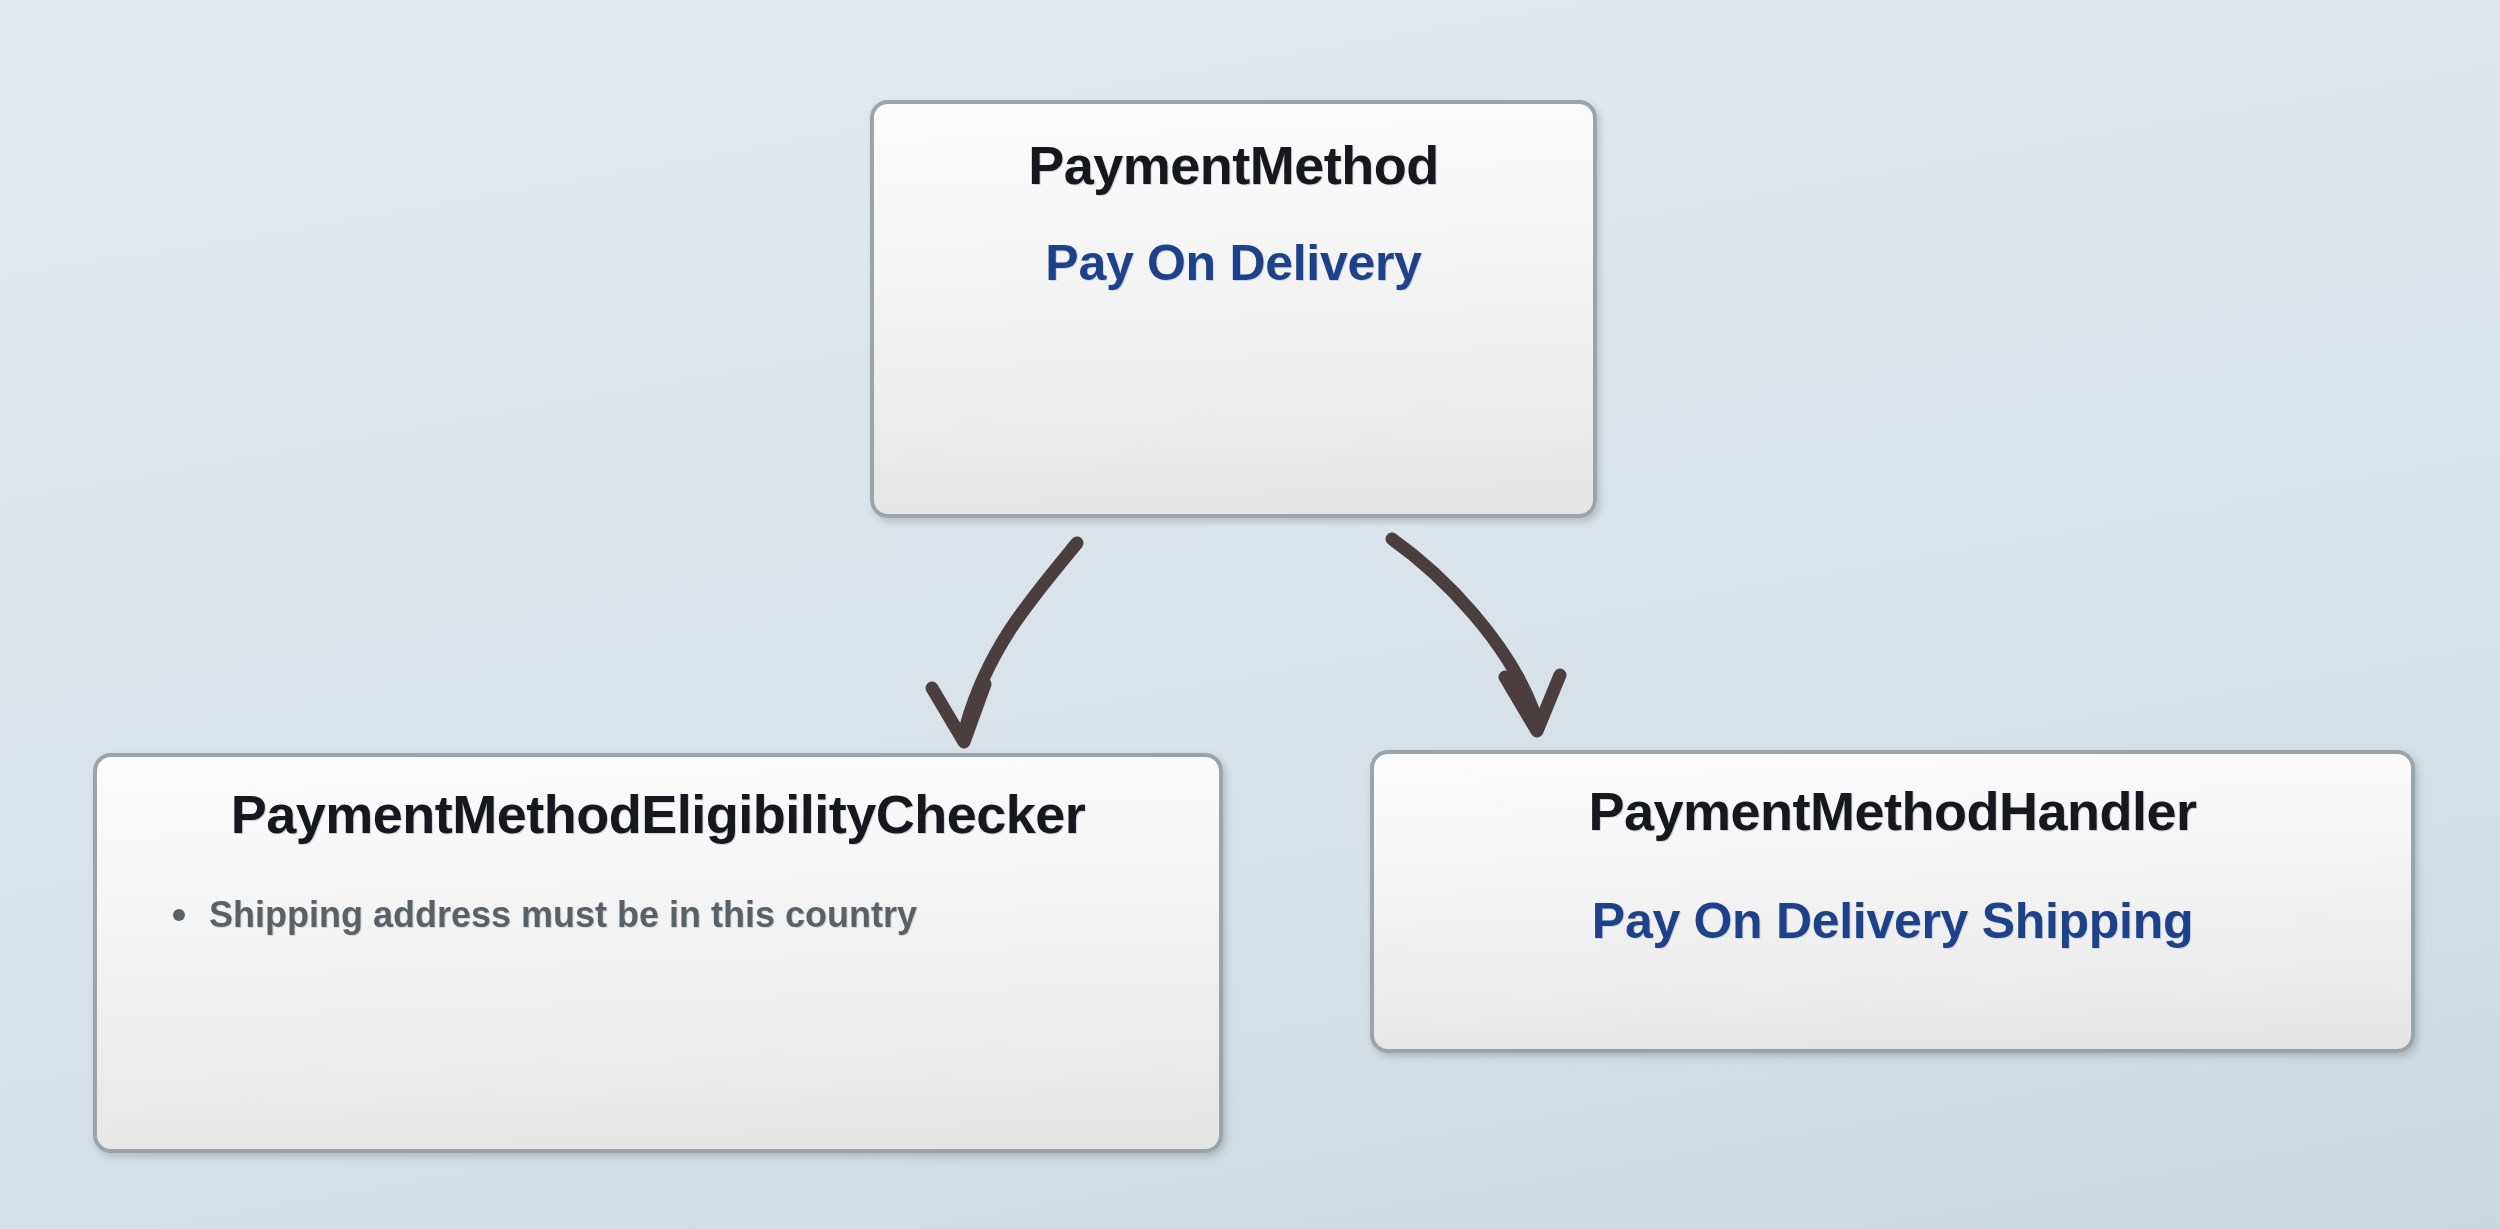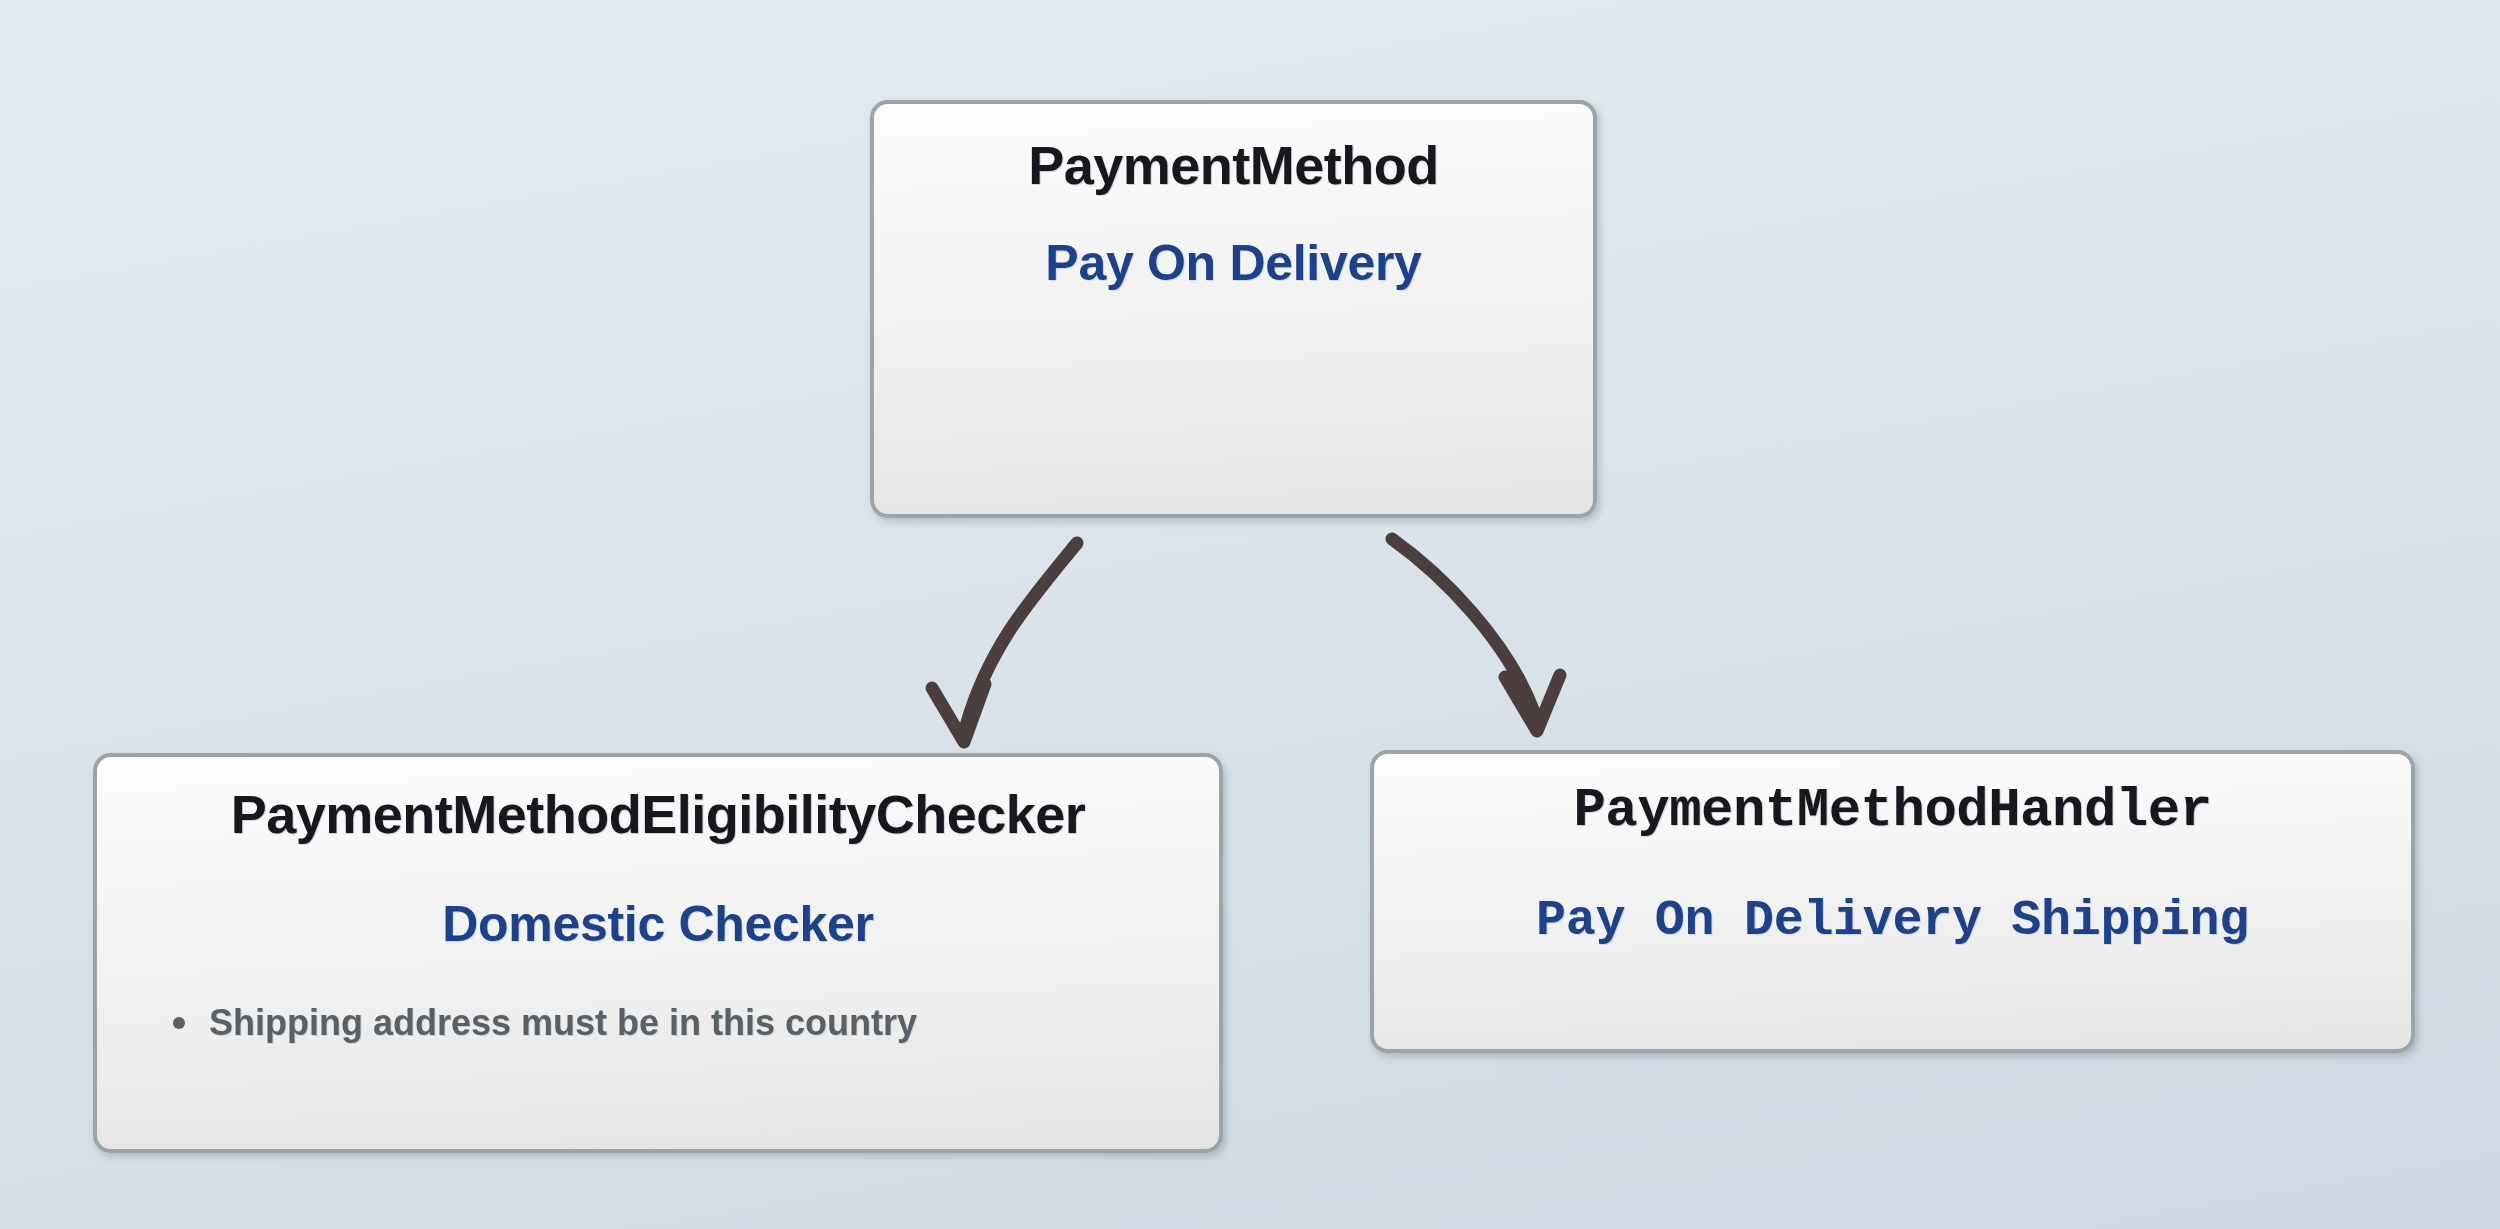--- a/index.html
+++ b/index.html
@@ -128,21 +128,20 @@
   #node-eligibility-checker .node-name { font-size: 50px; line-height: 66px; margin-top: 42px; }
   #node-eligibility-checker .bullet-list { margin-top: 42px; padding-left: 48px; }
   #node-eligibility-checker .bullet-item { font-size: 36px; line-height: 48px; padding-left: 36px; }
 
   #node-payment-handler {
     left: 1370px;
     top: 750px;
     width: 1045px;
     height: 303px;
     padding-top: 22px;
-    font-family: Liberation Mono, monospace;
   }
   #node-payment-handler .node-type { font-size: 54px; line-height: 70px; }
   #node-payment-handler .node-name { font-size: 50px; line-height: 66px; margin-top: 42px; }
 </style>
 </head>
 <body>
 
 <div id="diagram-canvas">
 
   <svg id="arrow-layer" viewBox="0 0 2500 1229" width="2500" height="1229">
@@ -158,21 +157,20 @@
     </g>
   </svg>
 
   <div class="node" id="node-payment-method">
     <div class="node-type">PaymentMethod</div>
     <div class="node-name">Pay On Delivery</div>
   </div>
 
   <div class="node" id="node-eligibility-checker">
     <div class="node-type">PaymentMethodEligibilityChecker</div>
-    <div class="node-name">Domestic Checker</div>
     <ul class="bullet-list">
       <li class="bullet-item">
         <span class="bullet-dot"></span>
         <span>Shipping address must be in this country</span>
       </li>
     </ul>
   </div>
 
   <div class="node" id="node-payment-handler">
     <div class="node-type">PaymentMethodHandler</div>

